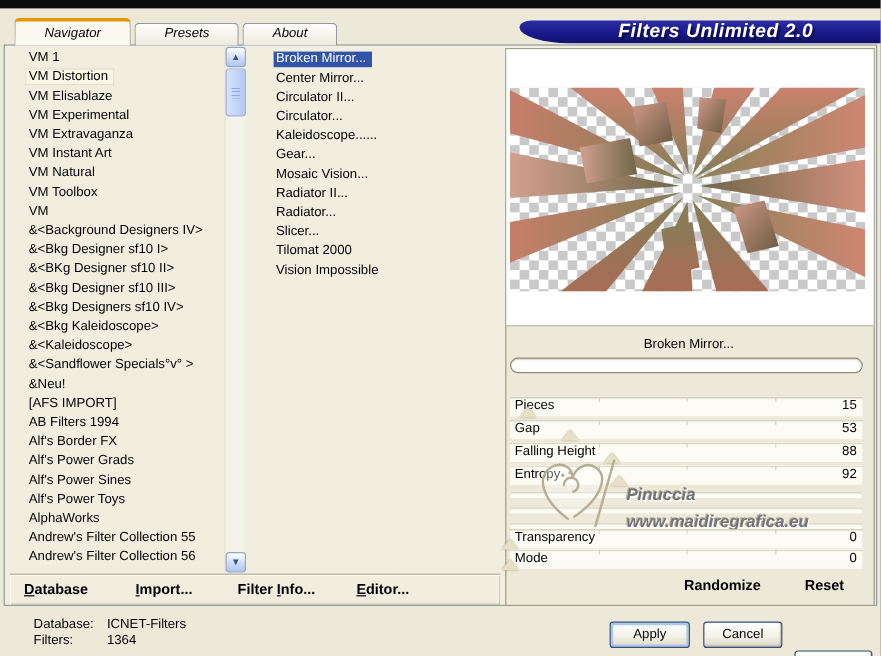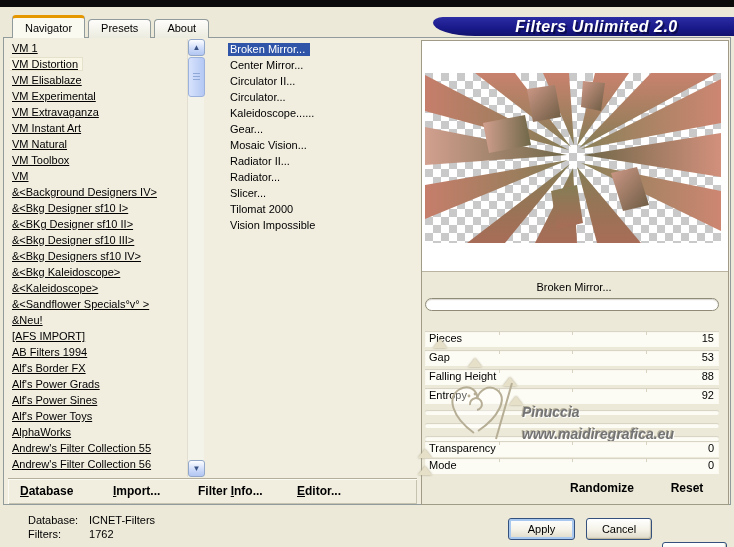--- a/index.html
+++ b/index.html
@@ -17,34 +17,34 @@
     border-bottom-left-radius:60px 19px;border-top-left-radius:14px 8px;
     display:flex;align-items:center;justify-content:center;
   }
   .banner-text{
     font-style:italic;font-weight:bold;font-size:16px;letter-spacing:.5px;
     color:#fff;text-shadow:2px 2px 0 rgba(0,0,20,.45);padding-left:26px;white-space:nowrap;
   }
   
   .tabs{position:absolute;left:12px;top:15px;height:23px;display:flex;gap:3px;z-index:3;}
   .tab{
-    position:relative;top:4px;height:19px;padding:2px 12px 0;
+    position:relative;top:4px;height:19px;padding:2px 24px 0;
     border:1px solid #919b9c;border-bottom:none;border-radius:4px 4px 0 0;
-    background:linear-gradient(180deg,#fefdfb,#ecebdf);font-size:11px;
+    background:linear-gradient(180deg,#fefdfb,#ecebdf);font-size:11px;font-style:italic;
   }
   .tab.active{
     top:0;height:23px;padding-top:4px;background:#fbfaf1;
     border-top:3px solid #e59700;z-index:4;
   }
   
   .page{position:absolute;left:3px;top:37px;width:728px;height:468px;border:1px solid #919b9c;background:#f1eee0;}
   
   .catlist{position:absolute;left:10px;top:40px;width:176px;height:438px;overflow:hidden;}
   .catrow{height:16px;line-height:16px;white-space:nowrap;}
-  .catrow span{padding:0 4px 0 2px;text-decoration:underline;}
+  .catrow span{margin-left:12px;padding:0 4px 0 2px;}
   .catrow.selected span{background:#f9f6e5;box-shadow:0 0 0 1px #e6e1cb;}
   
   .vscroll{position:absolute;left:187px;top:39px;width:17px;height:438px;background:#f3f3ea;border-left:1px solid #e2dfd0;}
   .sbtn{position:absolute;left:0;width:17px;height:17px;border:1px solid #93a7c9;border-radius:3px;
         background:linear-gradient(180deg,#fdfeff,#cbd9f9 60%,#b2c6f2);
         display:flex;align-items:center;justify-content:center;color:#3a5385;font-size:8px;line-height:8px;}
   .sbtn.up{top:0;} .sbtn.down{bottom:0;}
   .sthumb{position:absolute;left:0;top:18px;width:17px;height:40px;border:1px solid #9db1dd;border-radius:3px;
         background:linear-gradient(90deg,#d7e2fc,#b4c8f4);}
   .sthumb:after{content:"";position:absolute;left:4px;right:4px;top:15px;height:9px;
@@ -306,21 +306,21 @@
       <span class="menu-item" style="left: 289px;"><u>E</u>ditor...</span>
     </div>
 
   <div class="status">
     <div>
       <span class="lab">Database:</span>
       <span>ICNET-Filters</span>
     </div>
     <div>
       <span class="lab">Filters:</span>
-      <span>1762</span>
+      <span>1364</span>
     </div>
   </div>
 
   <div id="btnrow"></div>
 
 <button class="btn default" style="left: 508px; width: 67px;">Apply</button>
     <button class="btn" style="left: 586px; width: 66px;">Cancel</button>
     <button class="btn" style="left: 662px; width: 65px; margin-top: 24px;">Help</button>
   </div>
 

